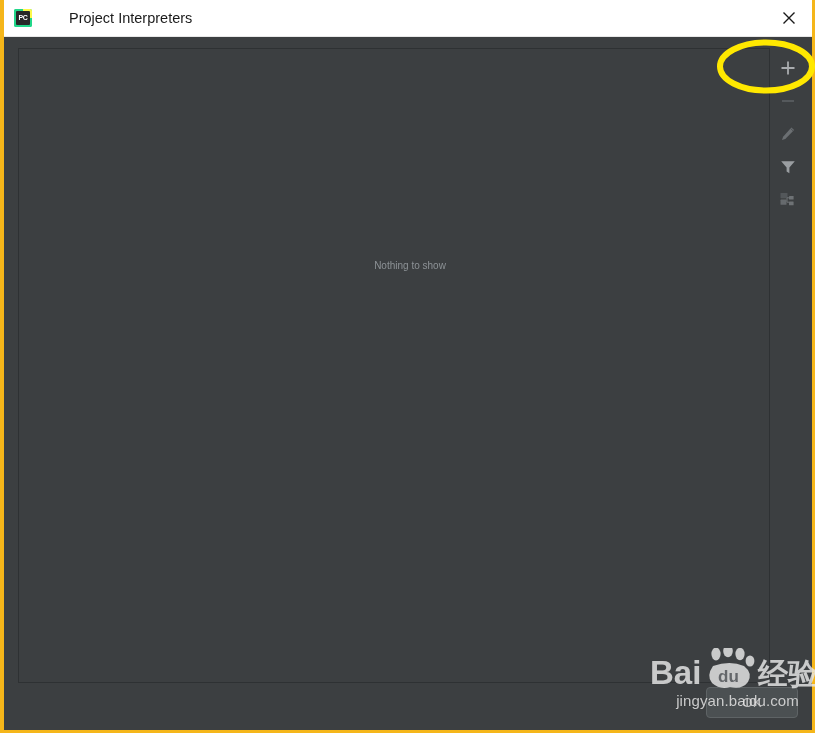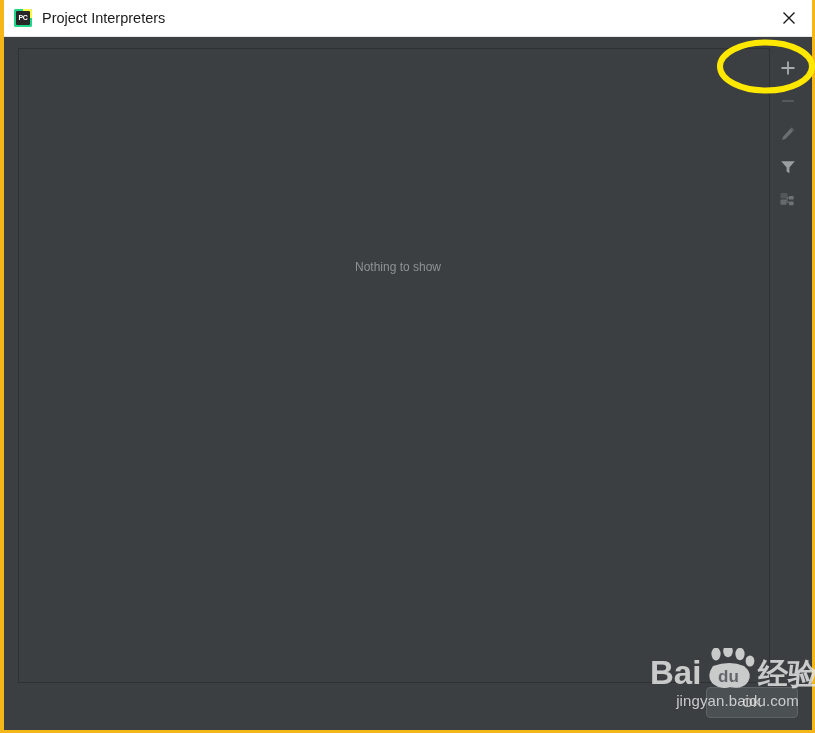--- a/index.html
+++ b/index.html
@@ -24,20 +24,21 @@
 
   
   #titlebar {
     position: absolute;
     left: 0; top: 0; right: 0;
     height: 37px;
     background: #ffffff;
     display: flex;
     align-items: center;
     border-bottom: 1px solid #e8e8e8;
+    gap: 27px;
   }
   #app-icon {
     width: 18px; height: 18px;
     margin-left: 10px;
     position: relative;
     flex: 0 0 auto;
     border-radius: 2px;
     overflow: hidden;
     background: #21d789;
   }
@@ -88,25 +89,25 @@
     position: absolute;
     left: 14px;
     top: 11px;
     width: 752px;
     height: 635px;
     background: #3c3f41;
     border: 1px solid #2e3133;
   }
   #empty-text {
     position: absolute;
-    left: 4px;
+    left: 16px;
     top: 211px;
     width: 100%;
     text-align: center;
-    font-size: 12px;
+    font-size: 10px;
     color: #8d9296;
     font-family: "Liberation Sans", sans-serif;
   }
 
   
   #toolbar {
     position: absolute;
     left: 767px;
     top: 11px;
     width: 34px;

